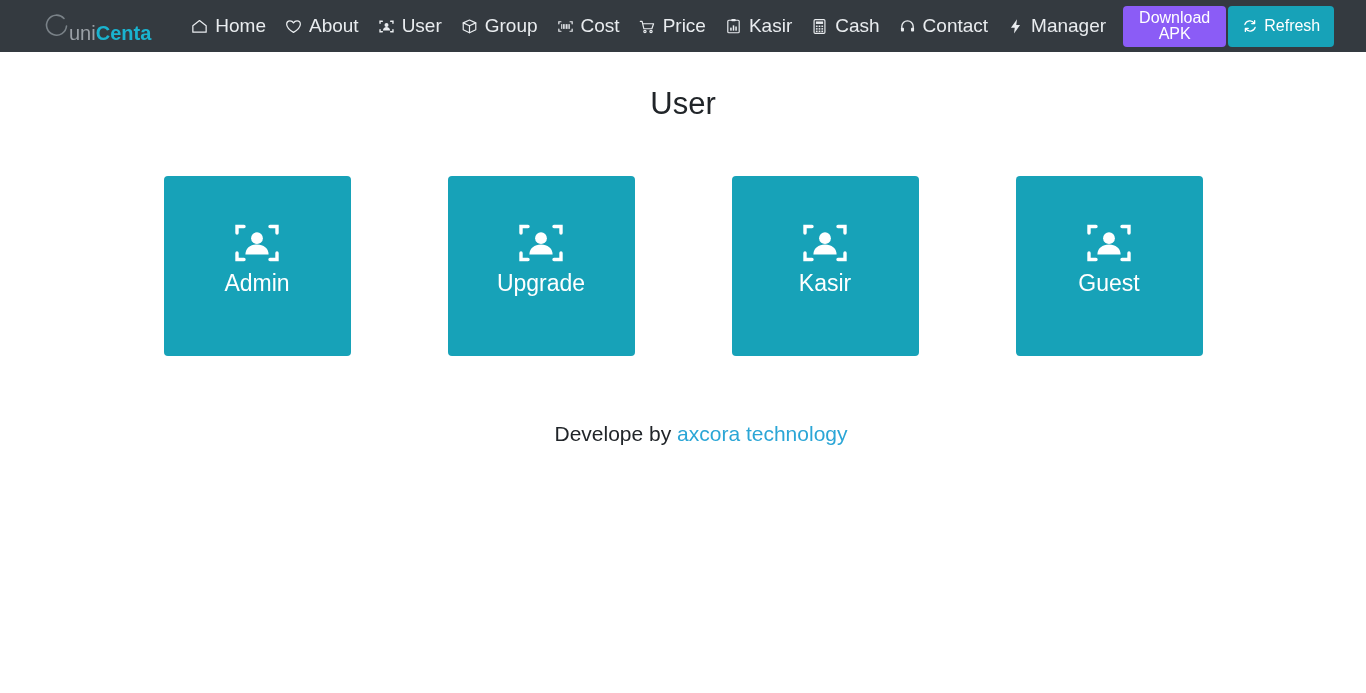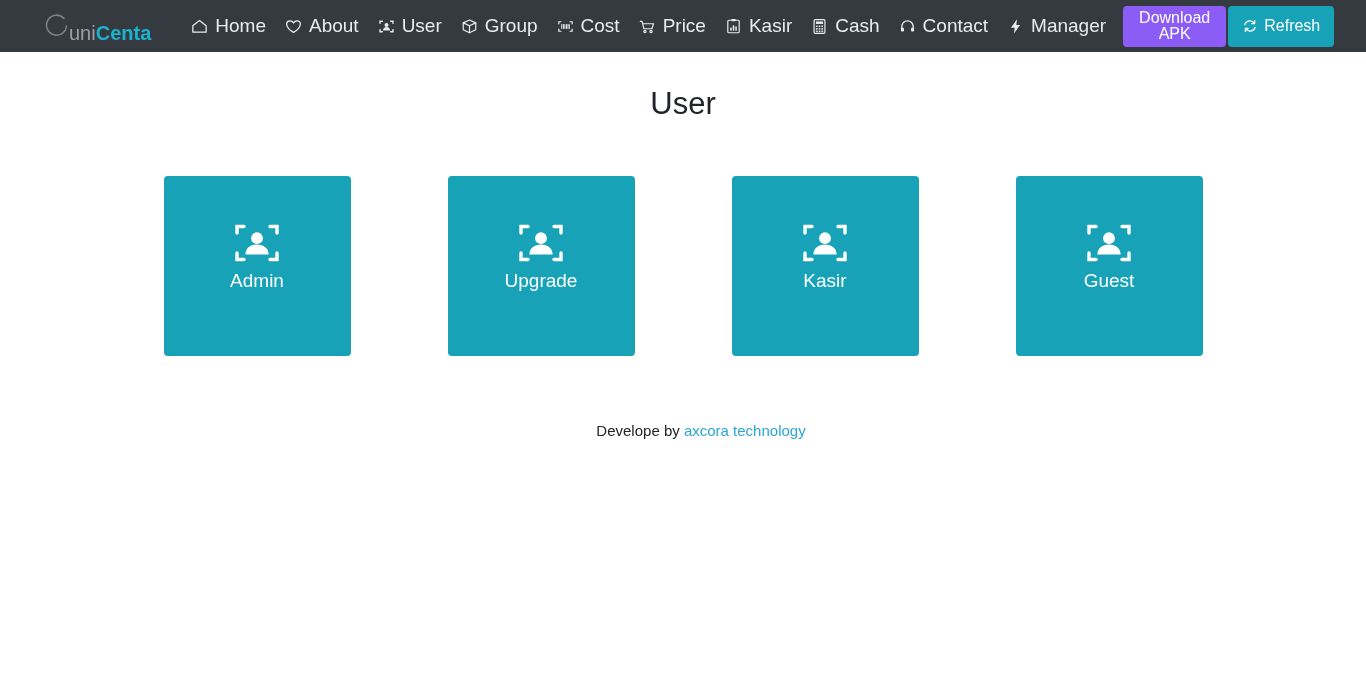--- a/index.html
+++ b/index.html
@@ -153,29 +153,29 @@
     text-decoration: none;
     color: #ffffff;
   }
   .user-card .card-ico {
     width: 48px;
     height: 44px;
     display: block;
   }
   .user-card .card-label {
     margin-top: 5px;
-    font-size: 19px;
+    font-size: 23px;
     color: #ffffff;
     line-height: 1.2;
   }
 
   .footer {
     text-align: center;
     margin-top: 66px;
-    font-size: 15px;
+    font-size: 21px;
     color: #212529;
     padding-left: 36px;
   }
   .footer a {
     color: #2ba6d6;
     text-decoration: none;
     cursor: pointer;
   }
 </style>
 </head>

